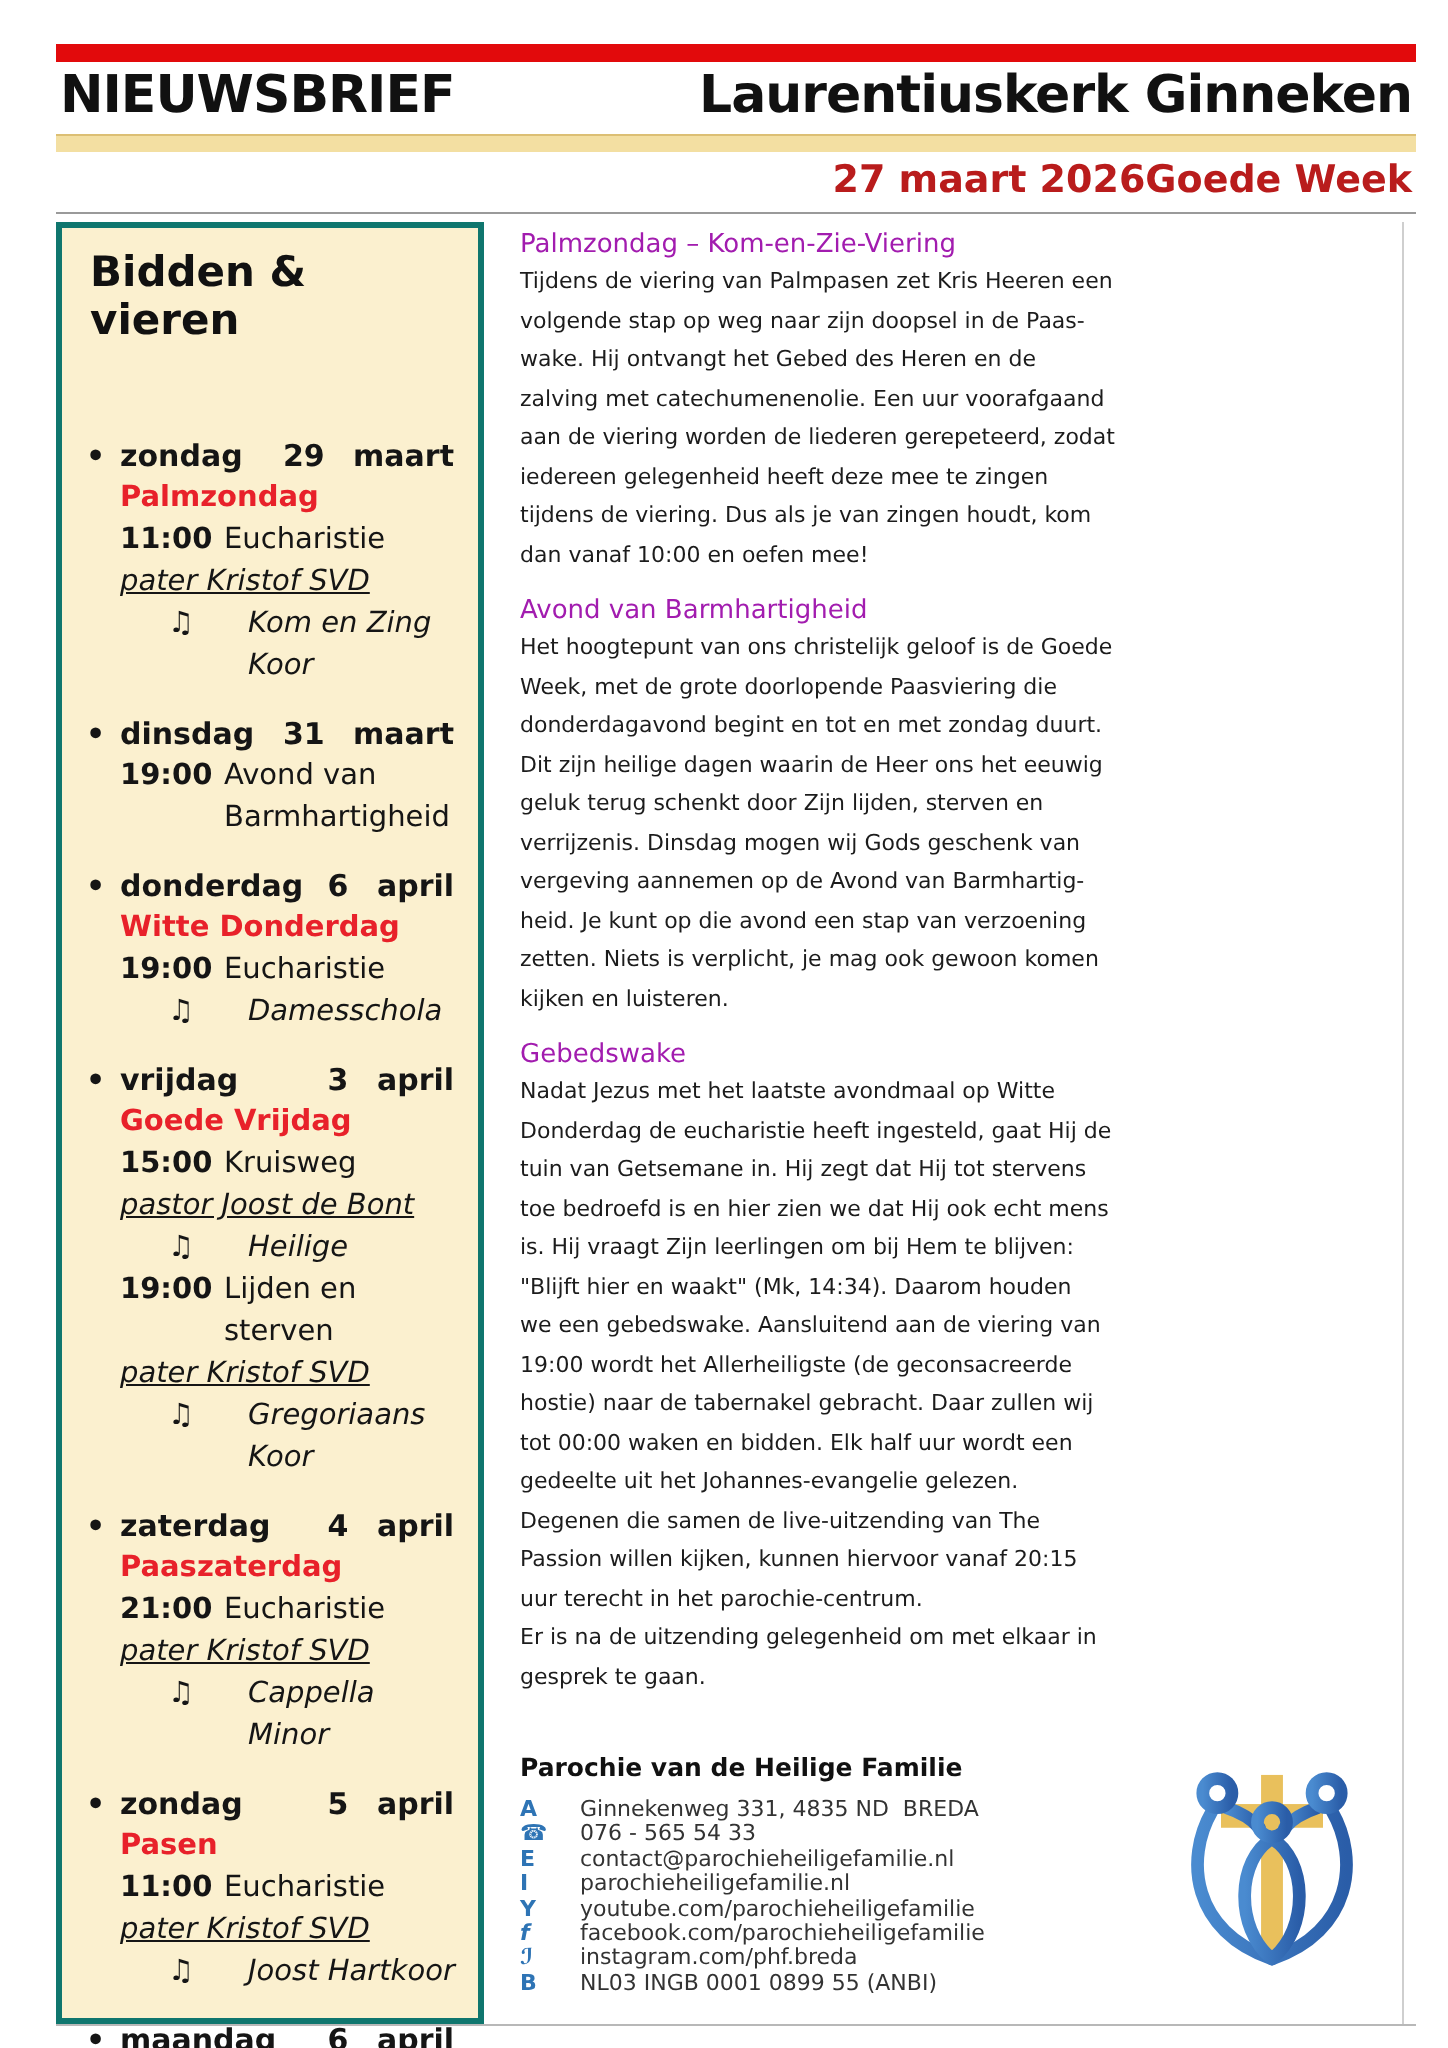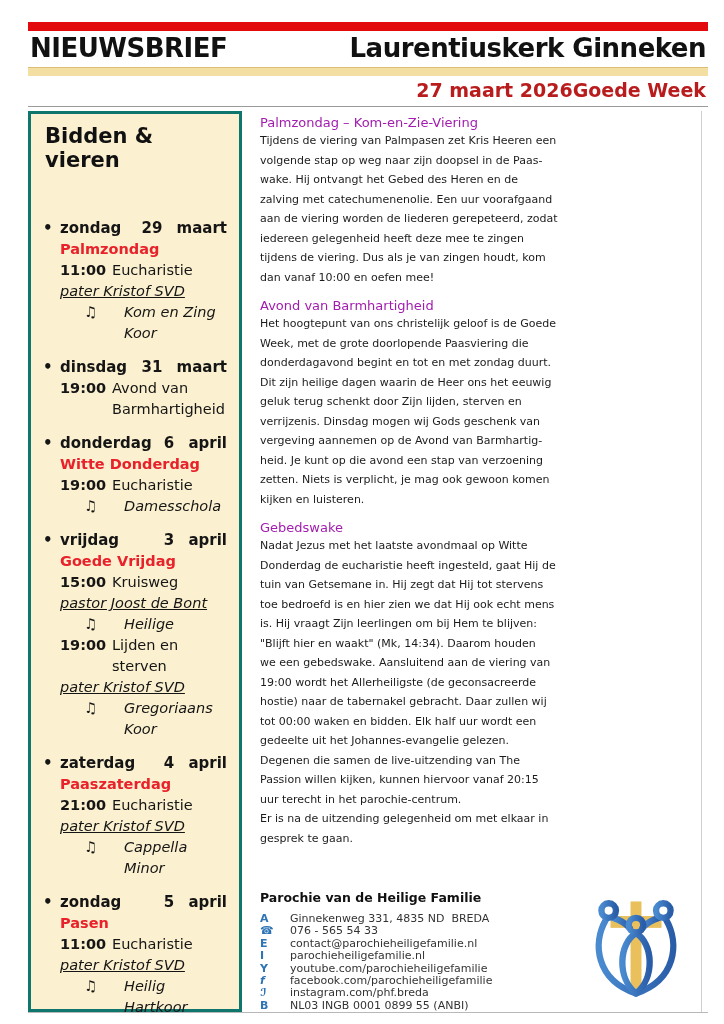--- a/index.html
+++ b/index.html
@@ -35,21 +35,21 @@
   .ev-text { flex:1; }
   .celebrant { font-style:italic; margin-left:17px;text-decoration:underline; }
   .choir { display:flex; margin-left:17px; }
   .note { width:16px; margin-left:24px; margin-right:24px; flex-shrink:0; font-style:normal; }
   .choir-name { font-style:italic; }
 
   .main { flex:1; box-sizing:border-box; margin-left:10px; margin-right:6px; border-right:1px solid #cfcfcf; padding:4px 6px 0 8px; }
   .section h3 { font-size:13px; font-weight:normal; margin:0 0 1px 0; color:#a21caf; }
   .section p { font-size:11px; line-height:19.5px; margin:0 0 11px 0; white-space:pre-line; color:#1c1c1c; }
 
-  .footer { display:flex; margin-top:42px; }
+  .footer { display:flex; margin-top:28px; }
   .contact-col { flex:1; }
   .f-title { font-size:12.5px; font-weight:bold; color:#111; margin:0 0 8px 0; }
   .c-row { display:flex; font-size:11px; line-height:12.4px; color:#333; }
   .c-icon { width:14px; margin-right:16px; font-weight:bold; flex-shrink:0; }
   .c-icon.facebook, .c-icon.instagram { font-style:italic; font-weight:bold; }
   .c-text { white-space:pre; }
   .logo-box { width:118px; flex-shrink:0; padding-top:6px; display:flex; justify-content:center; }
 </style>
 </head>
 <body>
@@ -169,21 +169,21 @@
               <span class="ev-date">5 april</span>
             </div>
             <div class="feast">Pasen</div>
             <div class="ev-row">
               <span class="ev-time">11:00</span>
               <span class="ev-text">Eucharistie</span>
             </div>
             <div class="celebrant">pater Kristof SVD</div>
             <div class="choir">
               <span class="note">♫</span>
-              <span class="choir-name">Heilig Hartkoor</span>
+              <span class="choir-name">Joost Hartkoor</span>
             </div>
           </div>
           <div class="event">
             <div class="ev-head">
               <span class="bullet">•</span>
               <span class="ev-day">maandag</span>
               <span class="ev-date">6 april</span>
             </div>
           </div>
         </div>

